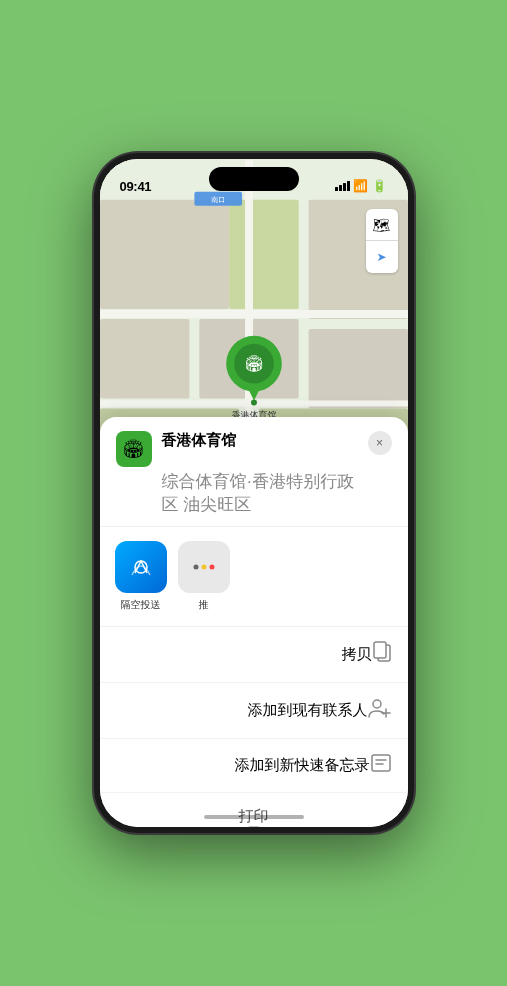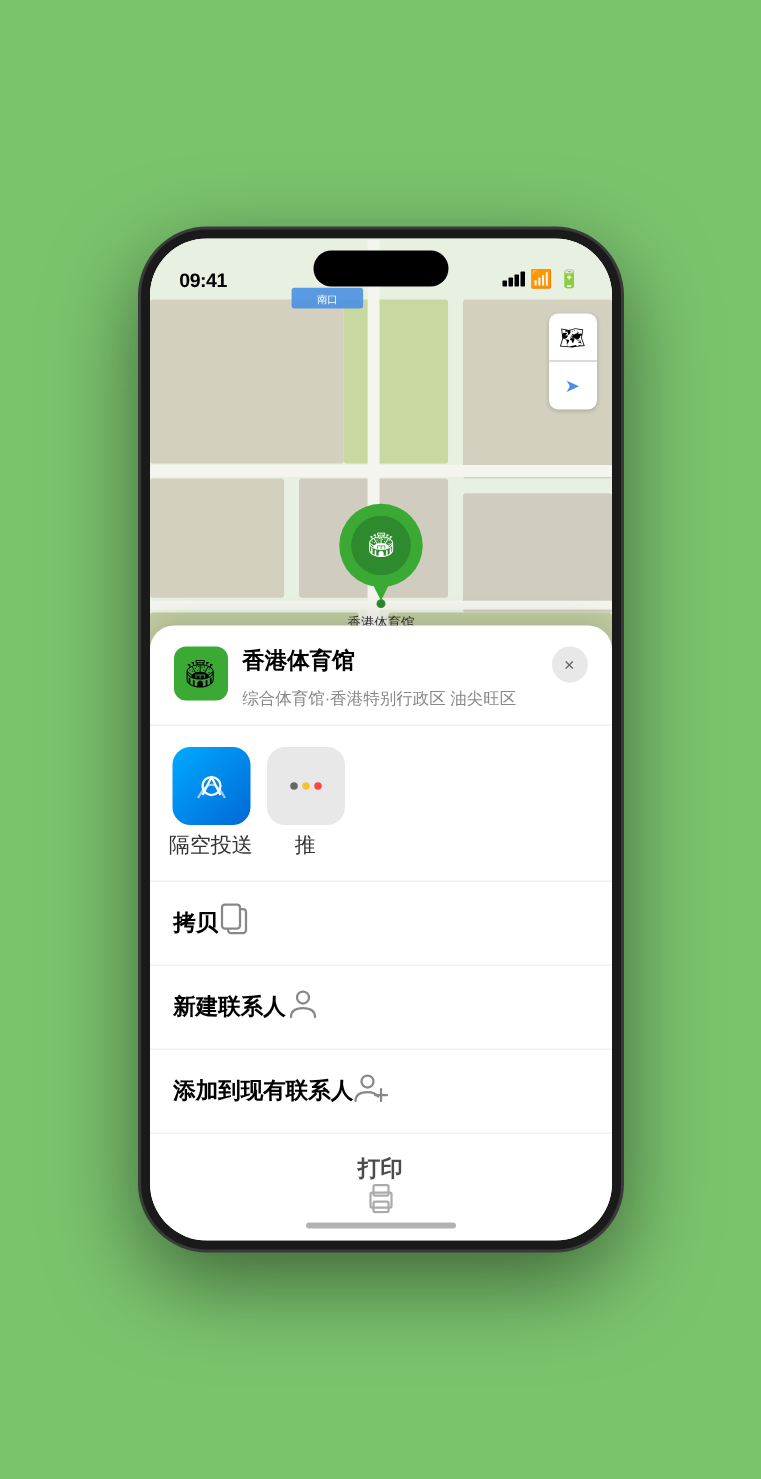--- a/index.html
+++ b/index.html
@@ -132,23 +132,23 @@
       font-size: 18px;
       flex-shrink: 0;
     }
     .venue-info { flex: 1; }
     .venue-name {
       font-size: 15px;
       font-weight: 600;
       color: #000;
     }
     .venue-sub {
-      font-size: 11px;
+      font-size: 17px;
       color: #888;
-      margin-top: 8px;
+      margin-top: 20px;
     }
     .close-btn {
       width: 24px;
       height: 24px;
       background: #e8e8e8;
       border-radius: 50%;
       display: flex;
       align-items: center;
       justify-content: center;
       cursor: pointer;
@@ -186,39 +186,38 @@
     .share-app-icon.airdrop { background: linear-gradient(135deg, #0af, #0068d6); }
     .share-app-icon.messages { background: #3aaa35; }
     .share-app-icon.mail { background: #4a90e2; }
     .share-app-icon.notes {
       background: linear-gradient(180deg, #ffd60a 0%, #ffd60a 30%, white 30%);
       border: 1px solid #e8e8e8;
       position: relative;
       overflow: hidden;
     }
     .share-app-label {
-      font-size: 14px;
+      font-size: 10px;
       color: #333;
       text-align: center;
     }
     
     .share-item.selected .share-app-icon {
       outline: 2px solid #ff3b30;
       outline-offset: 1px;
     }
     
     .action-list { padding: 0; }
     .action-item {
       display: flex;
       align-items: center;
-      justify-content: flex-start;
+      justify-content: flex-end;
       padding: 14px 16px;
       border-bottom: 1px solid #f2f2f2;
       cursor: pointer;
-      font-weight: bold;
     }
     .action-item:last-child { border-bottom: none; }
     .action-label {
       font-size: 15px;
       color: #000;
     }
     .action-icon {
       font-size: 18px;
       color: #666;
     }
@@ -367,42 +366,43 @@
         <div class="action-item">
           <span class="action-label">拷贝</span>
           <span class="action-icon">
             <svg width="20" height="22" viewBox="0 0 20 22">
               <rect x="6" y="4" width="12" height="16" rx="2" fill="none" stroke="#888" stroke-width="1.5"></rect>
               <rect x="2" y="1" width="12" height="16" rx="2" fill="white" stroke="#888" stroke-width="1.5"></rect>
             </svg>
           </span>
         </div>
 
-        <div class="action-item">
-          <span class="action-label">新建联系人</span>
-          <span class="action-icon">
-            <svg width="22" height="22" viewBox="0 0 22 22">
-              <circle cx="11" cy="7" r="4" fill="none" stroke="#888" stroke-width="1.5"></circle>
-              <path d="M3 20 Q3 14 11 14 Q19 14 19 20" fill="none" stroke="#888" stroke-width="1.5" stroke-linecap="round"></path>
-            </svg>
-          </span>
-        </div>
 
         <div class="action-item">
           <span class="action-label">添加到现有联系人</span>
           <span class="action-icon">
             <svg width="24" height="22" viewBox="0 0 24 22">
               <circle cx="9" cy="7" r="4" fill="none" stroke="#888" stroke-width="1.5"></circle>
               <path d="M1 20 Q1 14 9 14 Q14 14 16 17" fill="none" stroke="#888" stroke-width="1.5" stroke-linecap="round"></path>
               <line x1="18" y1="12" x2="18" y2="20" stroke="#888" stroke-width="1.5" stroke-linecap="round"></line>
               <line x1="14" y1="16" x2="22" y2="16" stroke="#888" stroke-width="1.5" stroke-linecap="round"></line>
             </svg>
           </span>
         </div>
 
+        <div class="action-item">
+          <span class="action-label">添加到新快速备忘录</span>
+          <span class="action-icon">
+            <svg width="22" height="20" viewBox="0 0 22 20">
+              <rect x="2" y="2" width="18" height="16" rx="2" fill="none" stroke="#888" stroke-width="1.5"></rect>
+              <line x1="6" y1="7" x2="16" y2="7" stroke="#888" stroke-width="1.5" stroke-linecap="round"></line>
+              <line x1="6" y1="11" x2="13" y2="11" stroke="#888" stroke-width="1.5" stroke-linecap="round"></line>
+            </svg>
+          </span>
+        </div>
 
         <div class="action-item" style="border-bottom:none; opacity:0.7;flex-direction:column;">
           <span class="action-label">打印</span>
           <span class="action-icon">
             <svg width="22" height="20" viewBox="0 0 22 20">
               <rect x="4" y="6" width="14" height="10" rx="1" fill="none" stroke="#888" stroke-width="1.5"></rect>
               <rect x="6" y="1" width="10" height="7" rx="1" fill="none" stroke="#888" stroke-width="1.5"></rect>
               <rect x="6" y="12" width="10" height="7" rx="1" fill="none" stroke="#888" stroke-width="1.5"></rect>
             </svg>
           </span>

